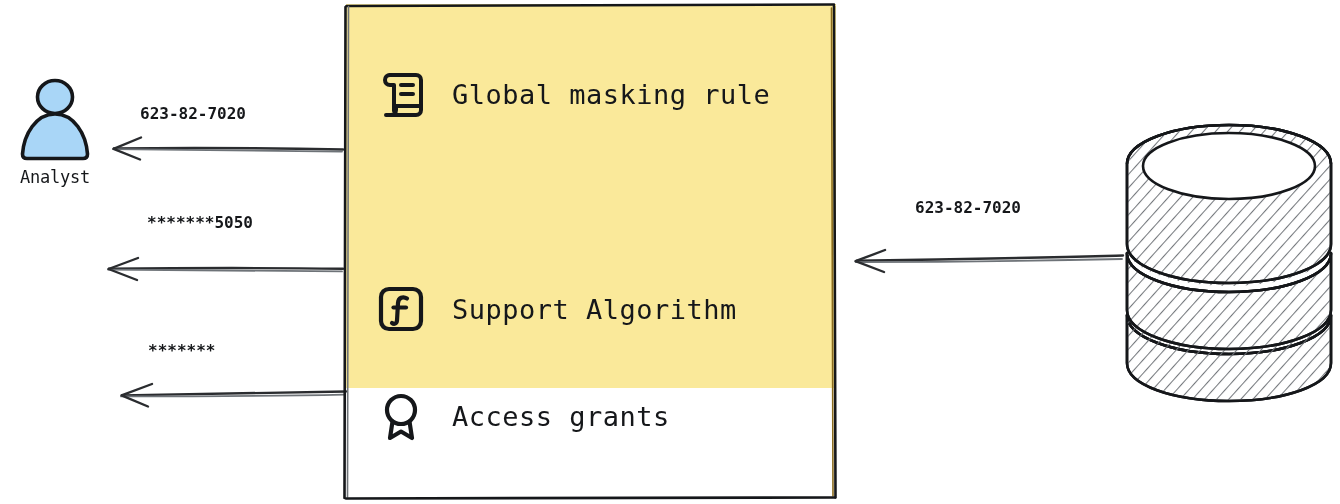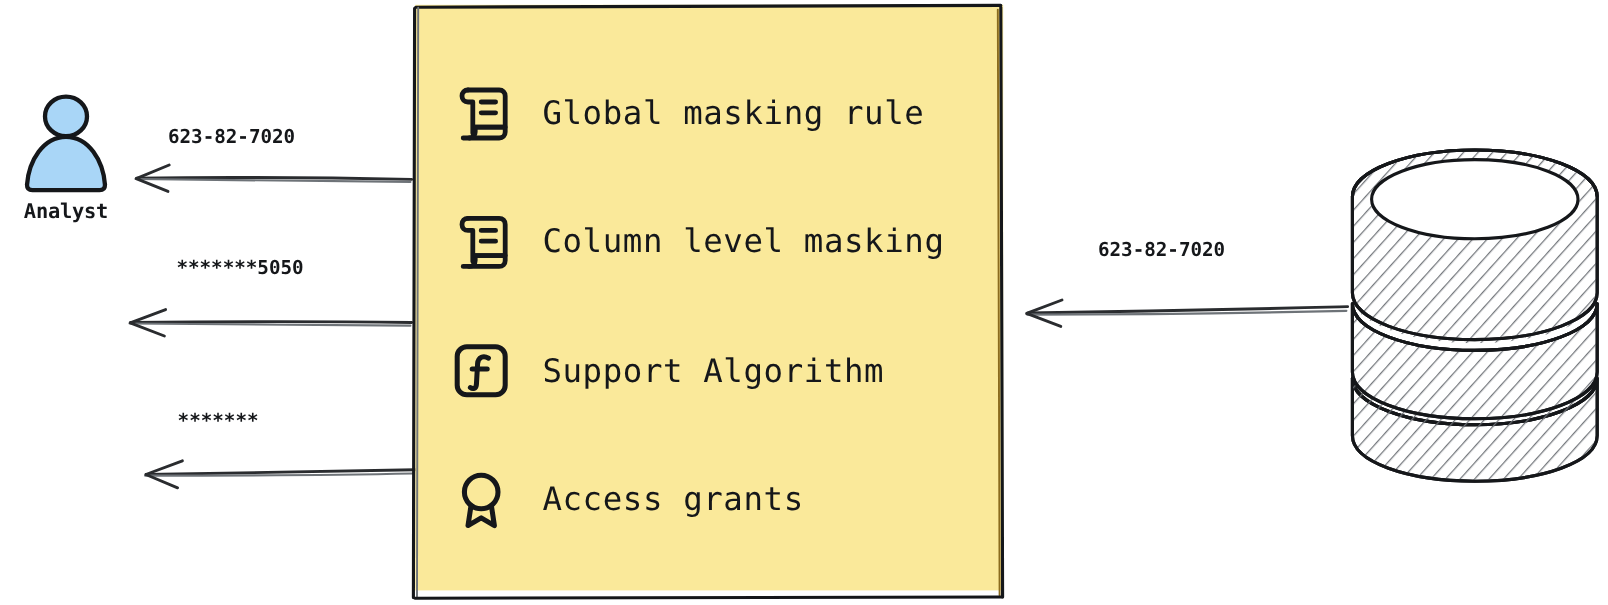--- a/index.html
+++ b/index.html
@@ -11,34 +11,34 @@
     position:relative;
   }
   .stage{position:absolute;left:0;top:0;width:1340px;height:504px;}
 
   
   .consumer{position:absolute;width:110px;text-align:center;}
   .consumer .person{display:block;margin:0 auto;}
   .consumer .label{
     font-family:"DejaVu Sans Mono","Liberation Mono",monospace;
     font-size:17px;color:#15171a;letter-spacing:-0.2px;
-    margin-top:1px;white-space:nowrap;font-weight:bold;
+    margin-top:1px;white-space:nowrap;
   }
 
   
   .flow-value{
     position:absolute;
     font-family:"DejaVu Sans Mono","Liberation Mono",monospace;
     font-weight:bold;font-size:16px;color:#15171a;
     letter-spacing:0px;white-space:nowrap;
   }
 
   
   .card{
-    position:absolute;left:346px;top:4px;width:490px;height:488px;
+    position:absolute;left:346px;top:4px;width:490px;height:384px;
     background:#fae99a;
     box-sizing:border-box;
   }
   .card-rows{position:absolute;left:0;top:0;width:100%;height:100%;}
   .card-row{
     position:absolute;left:30px;display:flex;align-items:center;gap:26px;
     height:64px;
   }
   .card-row .ico{width:50px;height:50px;flex:0 0 50px;display:block;}
   .card-row .txt{
@@ -104,29 +104,20 @@
       <div class="card-row" style="top:58px;">
         <svg class="ico" viewBox="0 0 50 50">
           <path d="M14 6 L40 6 C43 6 45 8 45 11 L45 37 L20 37 L20 41 C20 44 18 46 15 46 L10 46" fill="none" stroke="#15171a" stroke-width="4" stroke-linejoin="round" stroke-linecap="round"></path>
           <path d="M14 6 C11 6 9 8 9 11 C9 14 11 16 14 16 L18 16 L18 42" fill="none" stroke="#15171a" stroke-width="4" stroke-linejoin="round" stroke-linecap="round"></path>
           <path d="M25 16 L37 16 M25 25 L37 25" fill="none" stroke="#15171a" stroke-width="4" stroke-linecap="round"></path>
           <path d="M20 37 L45 37 L45 41 C45 44 43 46 40 46 L15 46" fill="none" stroke="#15171a" stroke-width="4" stroke-linejoin="round" stroke-linecap="round"></path>
         </svg>
         <span class="txt">Global masking rule</span>
       </div>
 
-      <div class="card-row" style="top:165px;">
-        <svg class="ico" viewBox="0 0 50 50">
-          <path d="M14 6 L40 6 C43 6 45 8 45 11 L45 37 L20 37 L20 41 C20 44 18 46 15 46 L10 46" fill="none" stroke="#15171a" stroke-width="4" stroke-linejoin="round" stroke-linecap="round"></path>
-          <path d="M14 6 C11 6 9 8 9 11 C9 14 11 16 14 16 L18 16 L18 42" fill="none" stroke="#15171a" stroke-width="4" stroke-linejoin="round" stroke-linecap="round"></path>
-          <path d="M25 16 L37 16 M25 25 L37 25" fill="none" stroke="#15171a" stroke-width="4" stroke-linecap="round"></path>
-          <path d="M20 37 L45 37 L45 41 C45 44 43 46 40 46 L15 46" fill="none" stroke="#15171a" stroke-width="4" stroke-linejoin="round" stroke-linecap="round"></path>
-        </svg>
-        <span class="txt">Column level masking</span>
-      </div>
 
       <div class="card-row" style="top:273px;">
         <svg class="ico" viewBox="0 0 50 50">
           <rect x="5" y="5" width="40" height="40" rx="8" ry="8" fill="none" stroke="#15171a" stroke-width="4.2"></rect>
           <path d="M31 14.5 C27 12 22.5 13.5 22 19 L21 36.5 C20.6 40 18 40.5 16 39" fill="none" stroke="#15171a" stroke-width="4.2" stroke-linecap="round"></path>
           <path d="M17.5 23.5 L30 23.5" fill="none" stroke="#15171a" stroke-width="4.2" stroke-linecap="round"></path>
         </svg>
         <span class="txt">Support Algorithm</span>
       </div>
 

